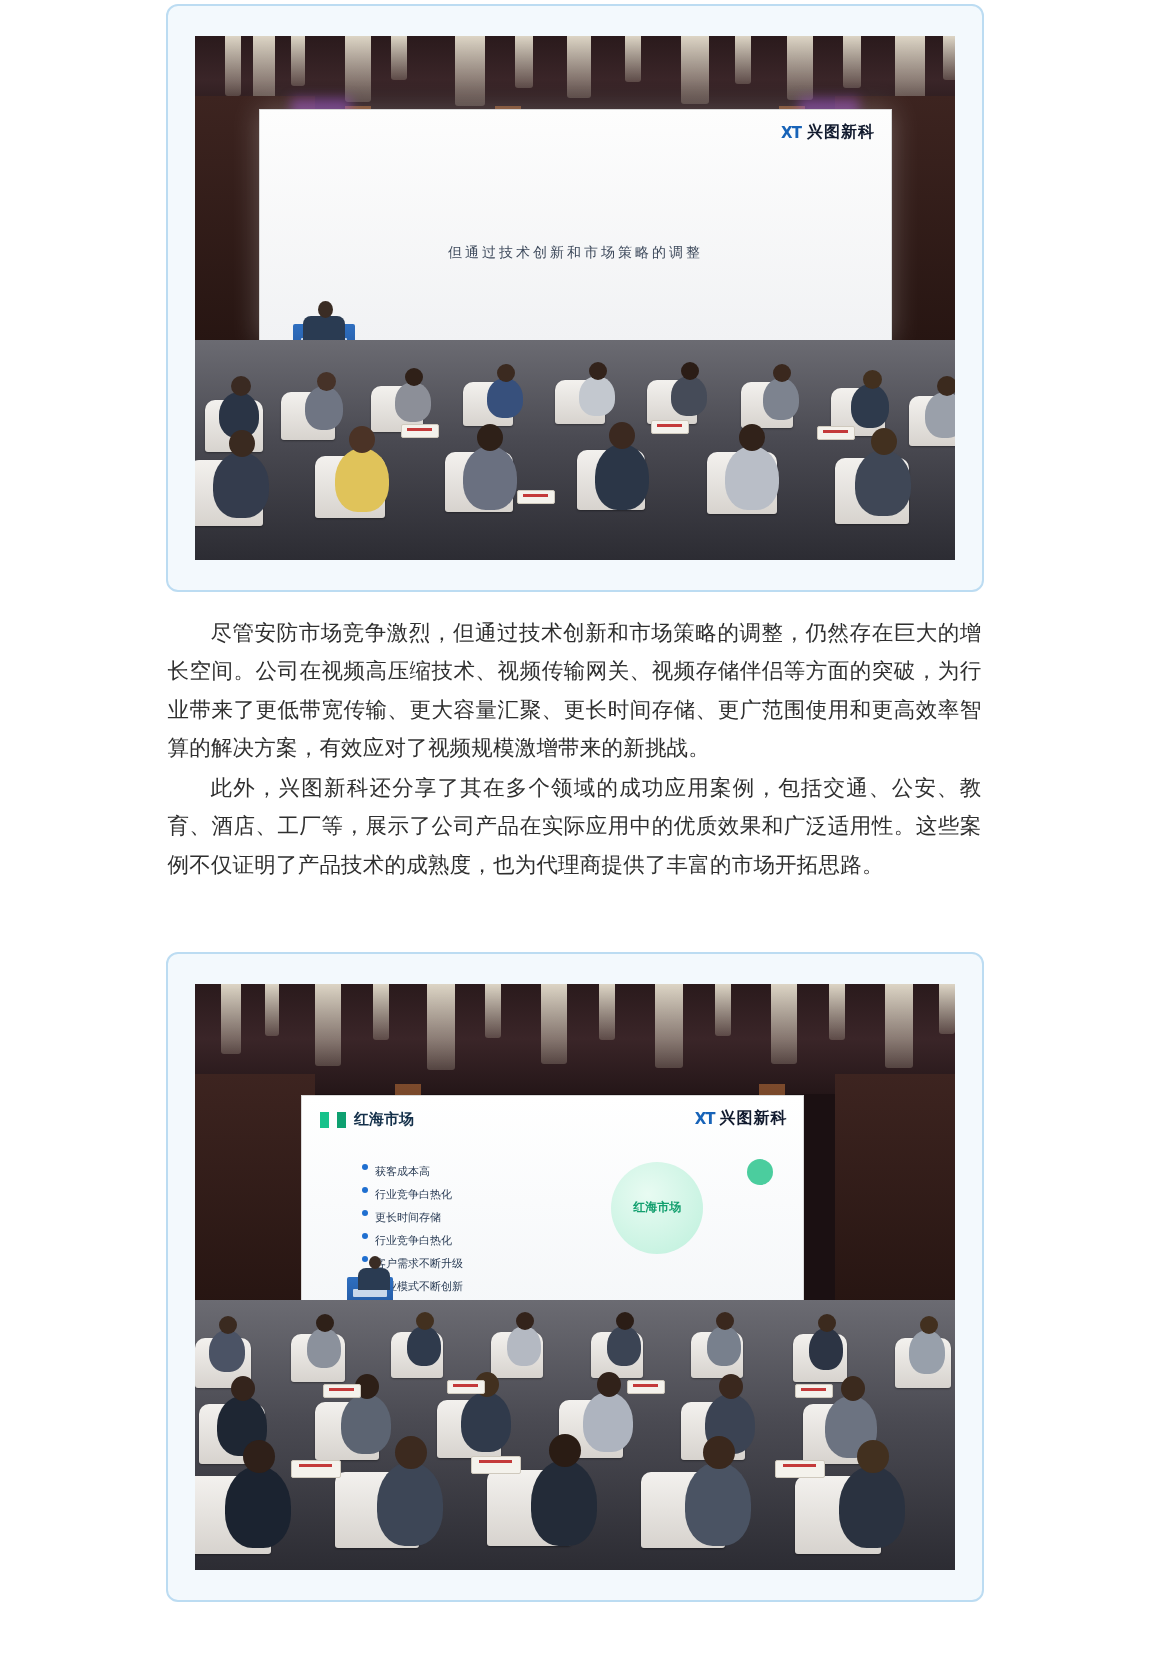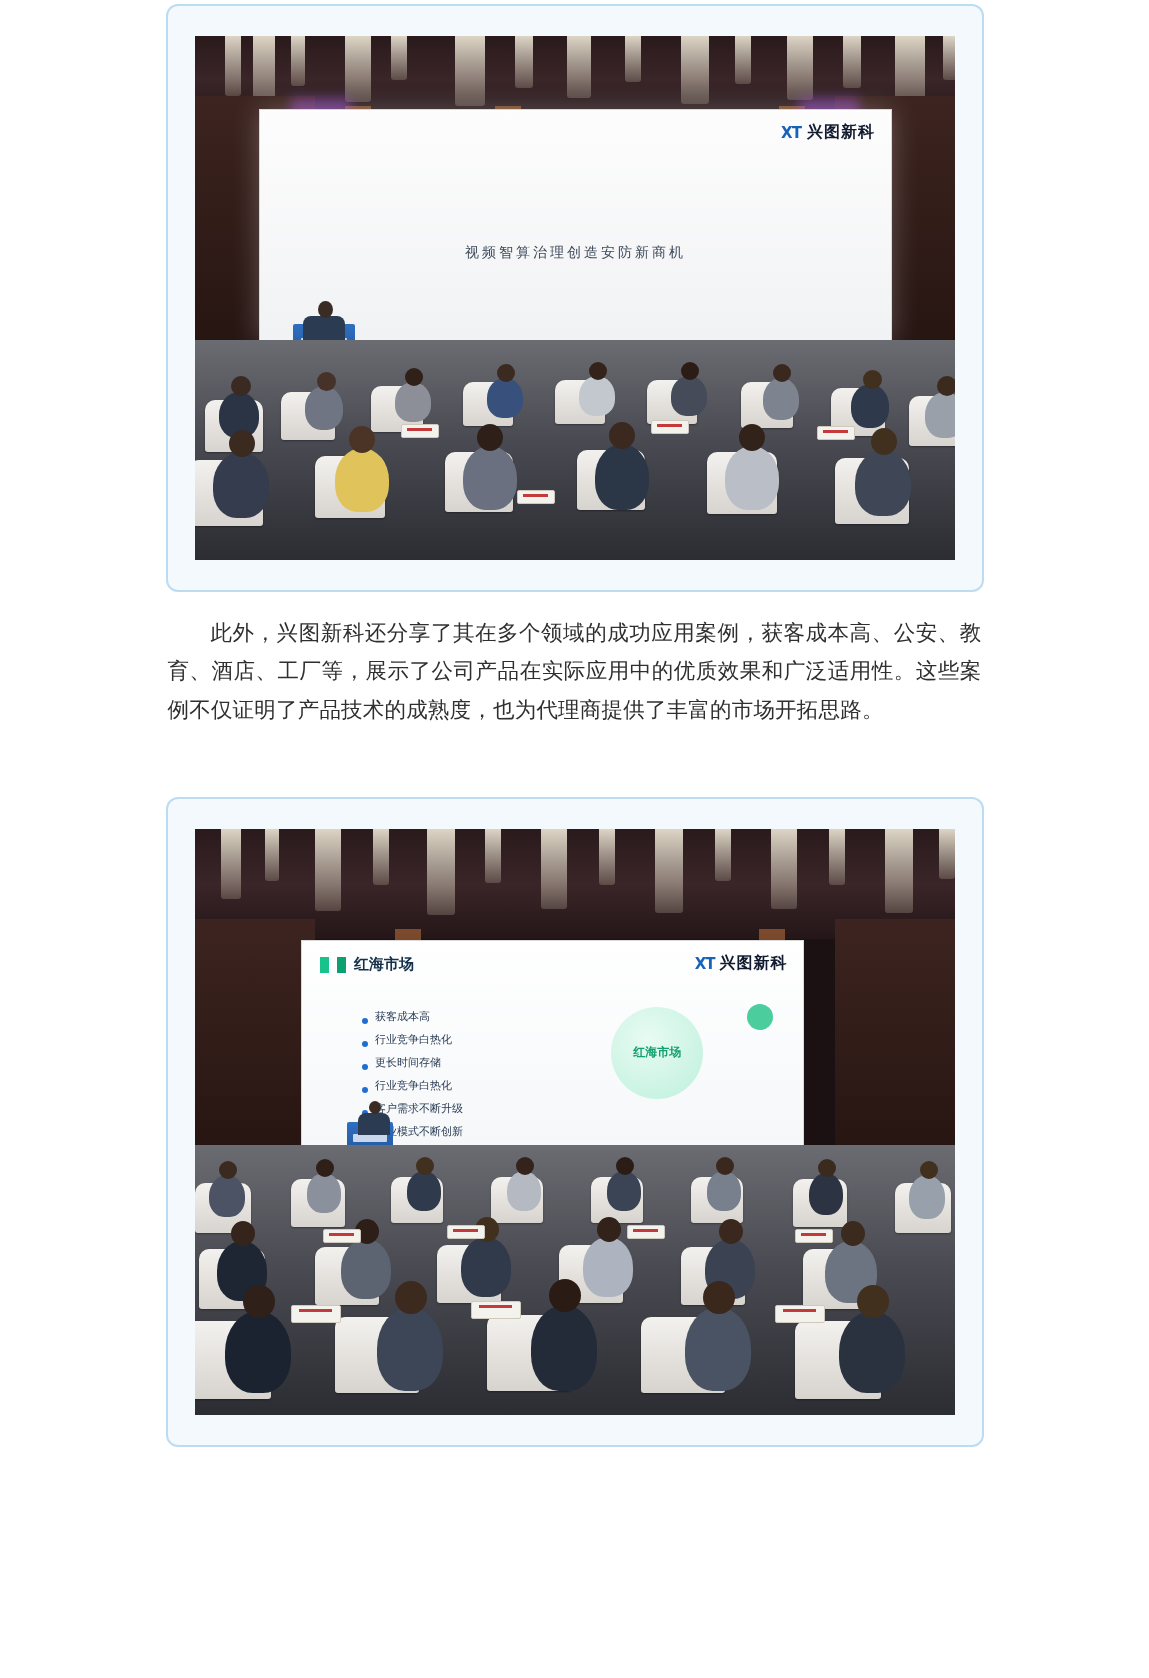--- a/index.html
+++ b/index.html
@@ -178,21 +178,21 @@
   .s2-square {
     width: 9px; height: 16px; background: #17c28b; display: inline-block;
   }
   .s2-square.dark { background: #0ea070; }
   .s2-title {
     font-size: 15px; font-weight: bold; color: #14304a;
     font-family: "DejaVu Sans", "Liberation Sans", sans-serif;
   }
   .s2-brand { position: absolute; right: 16px; top: 12px; display:flex; align-items:center; gap:5px;}
   .bullets { position: absolute; left: 12%; top: 32%; }
-  .bullet { display: flex; align-items: flex-end; gap: 7px; margin-bottom: 8px; }
+  .bullet { display: flex; align-items: flex-start; gap: 7px; margin-bottom: 8px; }
   .bdot { width: 6px; height: 6px; border-radius: 50%; background: #1f6fd0; }
   .btext { font-size: 11px; color: #2a3c55; font-family: "DejaVu Sans", "Liberation Sans", sans-serif; }
   .circle-badge {
     position: absolute; right: 20%; top: 31%;
     width: 92px; height: 92px; border-radius: 50%;
     background: radial-gradient(circle at 40% 35%, #e8fbf2, #bdf0dc);
     display: flex; align-items: center; justify-content: center;
     flex-direction: column;
   }
   .circle-badge .cb-text {
@@ -258,21 +258,21 @@
       <div class="pillar" style="left:300px;"></div>
       <div class="pillar" style="right:150px;"></div>
       <div class="purple-glow" style="left:96px;"></div>
       <div class="purple-glow" style="right:96px;"></div>
 
       <div class="screen">
         <div class="brand">
           <span class="brand-mark">XT</span>
           <span class="brand-text">兴图新科</span>
         </div>
-        <div class="slide-sub">视频智算治理创造安防新商机</div>
+        <div class="slide-sub">但通过技术创新和市场策略的调整</div>
       </div>
 
       <div class="podium">
           <span class="plate"></span>
         </div>
       <div class="speaker-body"></div>
       <div class="speaker-head"></div>
       <div class="redcarpet"></div>
 
       <div class="audience">
@@ -337,21 +337,22 @@
             <span class="bar"></span>
           </div>
         <div class="cardlet" style="left:322px; top:150px;">
             <span class="bar"></span>
           </div>
       </div>
     </div>
   </div>
 
   <div class="body-copy">
-    <p class="para">此外，兴图新科还分享了其在多个领域的成功应用案例，获客成本高、公安、教育、酒店、工厂等，展示了公司产品在实际应用中的优质效果和广泛适用性。这些案例不仅证明了产品技术的成熟度，也为代理商提供了丰富的市场开拓思路。</p>
+    <p class="para">尽管安防市场竞争激烈，但通过技术创新和市场策略的调整，仍然存在巨大的增长空间。公司在视频高压缩技术、视频传输网关、视频存储伴侣等方面的突破，为行业带来了更低带宽传输、更大容量汇聚、更长时间存储、更广范围使用和更高效率智算的解决方案，有效应对了视频规模激增带来的新挑战。</p>
+    <p class="para">此外，兴图新科还分享了其在多个领域的成功应用案例，包括交通、公安、教育、酒店、工厂等，展示了公司产品在实际应用中的优质效果和广泛适用性。这些案例不仅证明了产品技术的成熟度，也为代理商提供了丰富的市场开拓思路。</p>
   </div>
 
   <div class="figure-card second">
     <div class="photo photo2">
 
       <div class="ceiling" style="height:110px;"></div>
       <div class="chandelier" style="left:26px;width:20px;height:70px;"></div>
       <div class="chandelier" style="left:70px;width:14px;height:52px;"></div>
       <div class="chandelier" style="left:120px;width:26px;height:82px;"></div>
       <div class="chandelier" style="left:178px;width:16px;height:56px;"></div>

